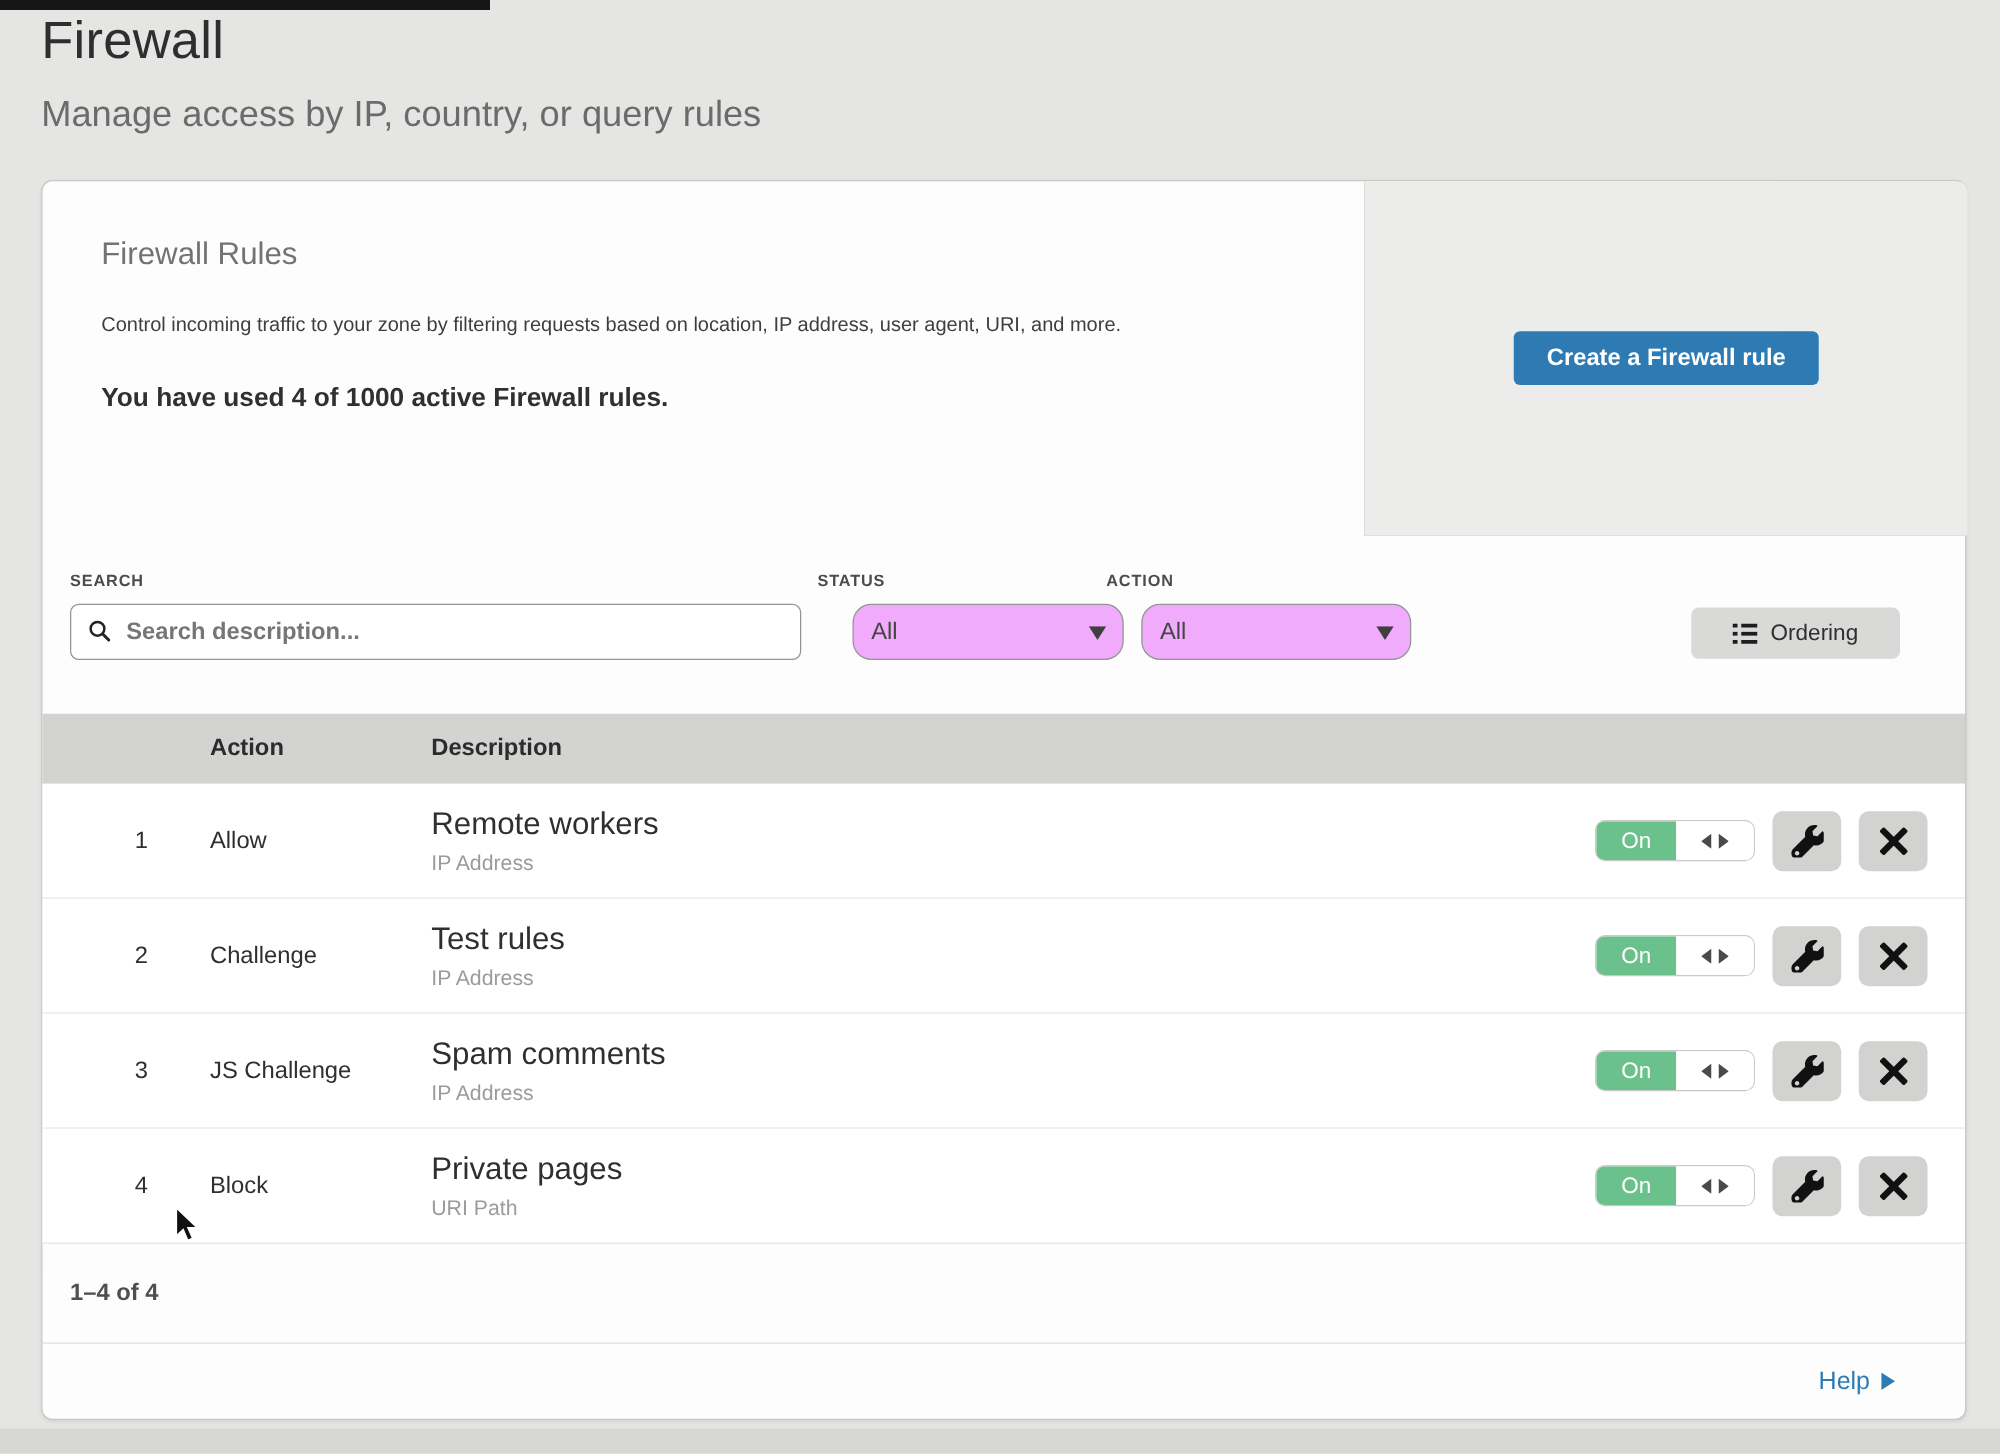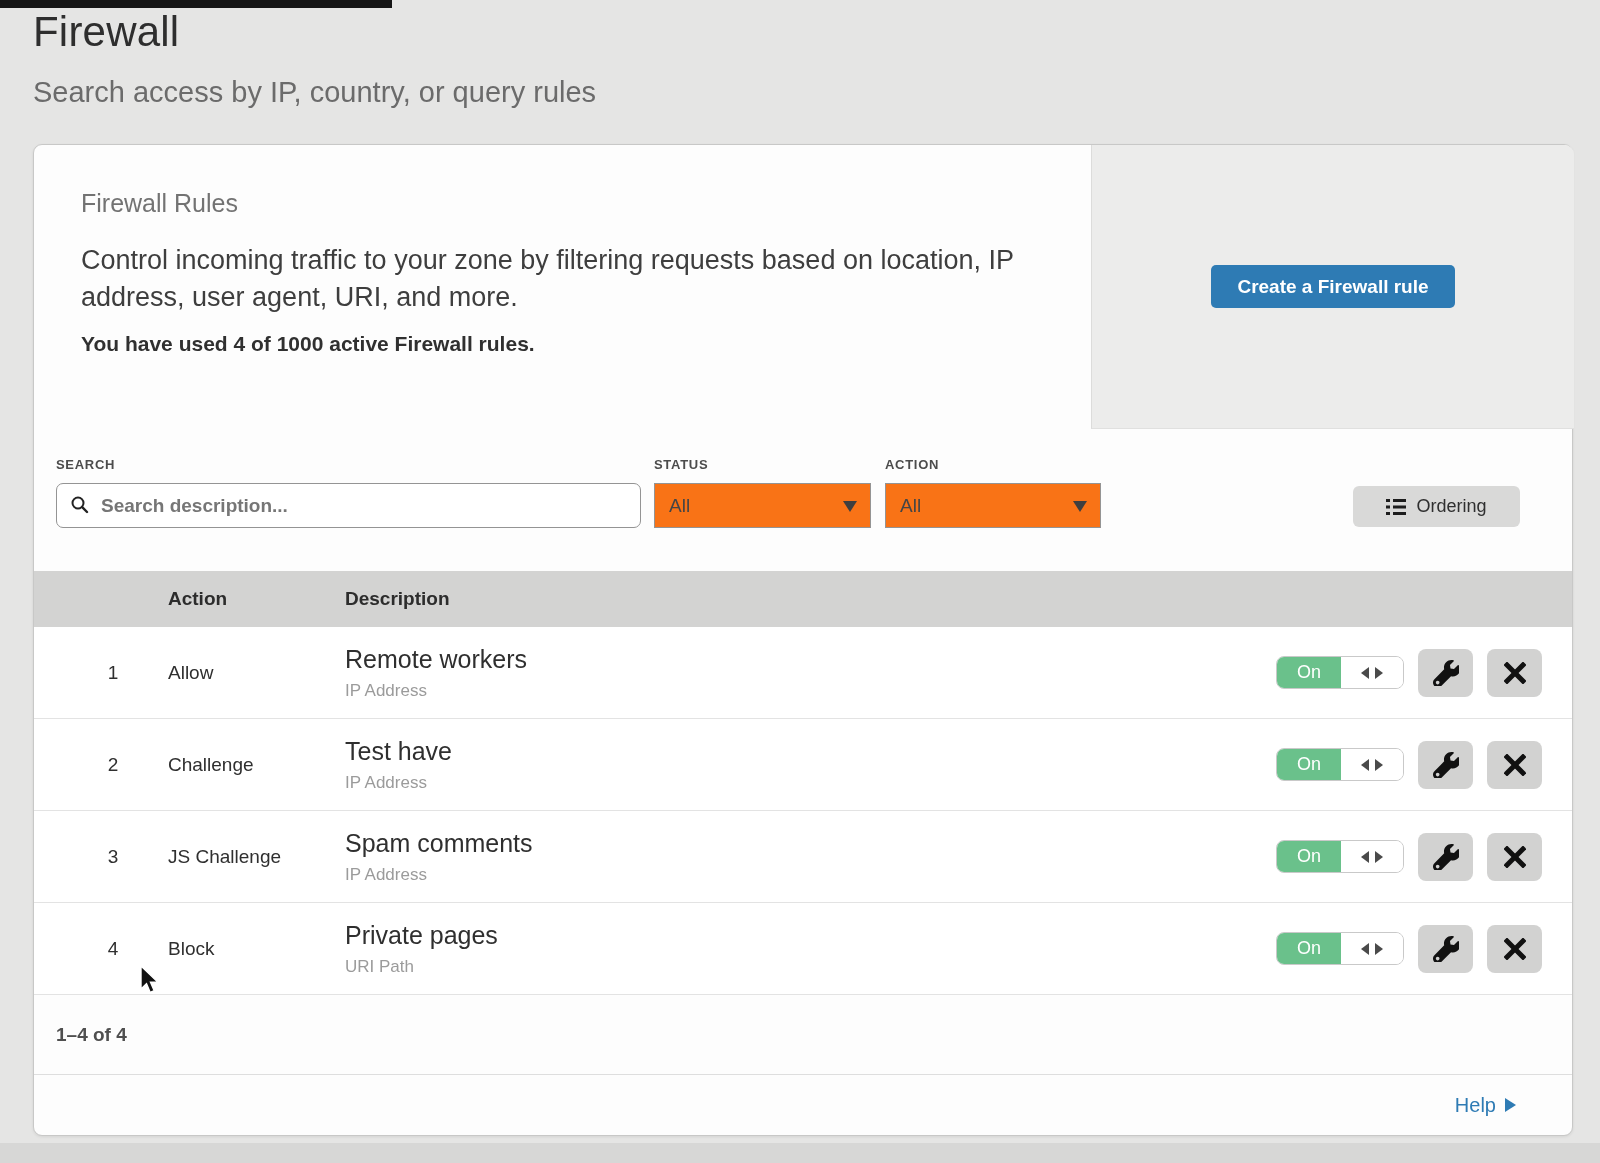--- a/index.html
+++ b/index.html
@@ -20,21 +20,21 @@
   .card {
     position:absolute; left:33px; top:144px; width:1540px; height:992px;
     background:#fdfdfd; border:1px solid #c8c8c7; border-radius:9px;
     box-shadow:0 1px 3px rgba(0,0,0,.08);
   }
 
   
   .header-section { position:absolute; top:0; left:0; right:0; height:284px; }
   .header-text { position:absolute; left:47px; top:44px; width:960px; }
   .rules-title { font-size:25px; font-weight:400; color:#737373; margin-bottom:24px; }
-  .rules-desc { font-size:27px; line-height:37px; color:#3e3e3e; margin-bottom:16px; }
+  .rules-desc { font-size:16px; line-height:37px; color:#3e3e3e; margin-bottom:28px; }
   .rules-usage { font-size:21px; font-weight:700; color:#303030; }
   .header-panel {
     position:absolute; left:1057px; top:0; width:483px; height:284px;
     background:#ececeb; border-left:1px solid #dcdcdb; border-bottom:1px solid #e0e0df;
     border-top-right-radius:9px;
     display:flex; align-items:center; justify-content:center;
   }
   .create-btn {
     background:var(--accent-blue,#2e7bb4); color:#fff; border:none; cursor:pointer;
     font-family:inherit; font-size:19px; font-weight:700;
@@ -49,23 +49,23 @@
   }
   .lbl-search { left:22px; } .lbl-status { left:620px; } .lbl-action { left:851px; }
   .search-wrap { position:absolute; left:22px; top:54px; width:585px; height:45px; }
   .search-wrap svg { position:absolute; left:14px; top:12px; }
   .search-input {
     width:100%; height:100%; border:1px solid #949494; border-radius:7px;
     font-family:inherit; font-size:19px; color:#3b82f6; padding:0 4px 0 44px; background:#fff;font-weight:bold;
   }
   .search-input::placeholder { color:#767676; opacity:1; }
   .fselect {
-    position:absolute; top:54px; height:45px; background:#f97316;
-    border:1px solid #949494; border-radius:0;
-    display:flex; align-items:center; padding:0 14px; cursor:pointer;
+    position:absolute; top:54px; height:45px; background:#f0abfc;
+    border:1px solid #949494; border-radius:15px;
+    display:flex; align-items:center; padding:0 14px; cursor:pointer;margin-left:28px;
   }
   .sel-status { left:620px; width:217px; } .sel-action { left:851px; width:216px; }
   .fselect .sel-value { font-size:19px; color:#454545; }
   .fselect svg { position:absolute; right:13px; top:17px; }
   .ordering-btn {
     position:absolute; left:1319px; top:57px; width:167px; height:41px;
     background:#d9d9d8; border:none; border-radius:6px; cursor:pointer;
     display:flex; align-items:center; justify-content:center; gap:10px;
     font-family:inherit; font-size:18px; color:#2f2f2f;
   }
@@ -119,21 +119,21 @@
     font-size:20px; font-weight:500; color:var(--accent-blue,#2e7bb4); text-decoration:none;
   }
   .cursor { position:absolute; left:140px; top:965px; pointer-events:none; }
 </style>
 </head>
 <body style="--accent-blue: #2e7bb4; --toggle-green: #6ac18b;">
 
 <div class="top-bar"></div>
 
 <h1 class="page-title">Firewall</h1>
-<div class="page-subtitle">Search access by IP, country, or query rules</div>
+<div class="page-subtitle">Manage access by IP, country, or query rules</div>
 
 <div class="card">
 
   <div class="header-section">
     <div class="header-text">
       <div class="rules-title">Firewall Rules</div>
       <div class="rules-desc">Control incoming traffic to your zone by filtering requests based on location, IP address, user agent, URI, and more.</div>
       <div class="rules-usage">You have used 4 of 1000 active Firewall rules.</div>
     </div>
     <div class="header-panel">
@@ -214,21 +214,21 @@
           <line x1="19" y1="3" x2="3" y2="19" stroke="#111" stroke-width="5" stroke-linecap="square"></line>
         </svg>
       </button>
     </div>
   </div>
 
   <div class="rule-row">
     <div class="cell-num">2</div>
     <div class="cell-action">Challenge</div>
     <div class="cell-desc">
-      <div class="desc-title">Test have</div>
+      <div class="desc-title">Test rules</div>
       <div class="desc-sub">IP Address</div>
     </div>
     <div class="row-controls">
       <div class="toggle">
         <div class="toggle-on">On</div>
         <div class="toggle-handle">
           <svg width="22" height="12" viewBox="0 0 22 12">
             <polygon points="8,0 8,12 0,6" fill="#4a4a4a"></polygon>
             <polygon points="14,0 14,12 22,6" fill="#4a4a4a"></polygon>
           </svg>

